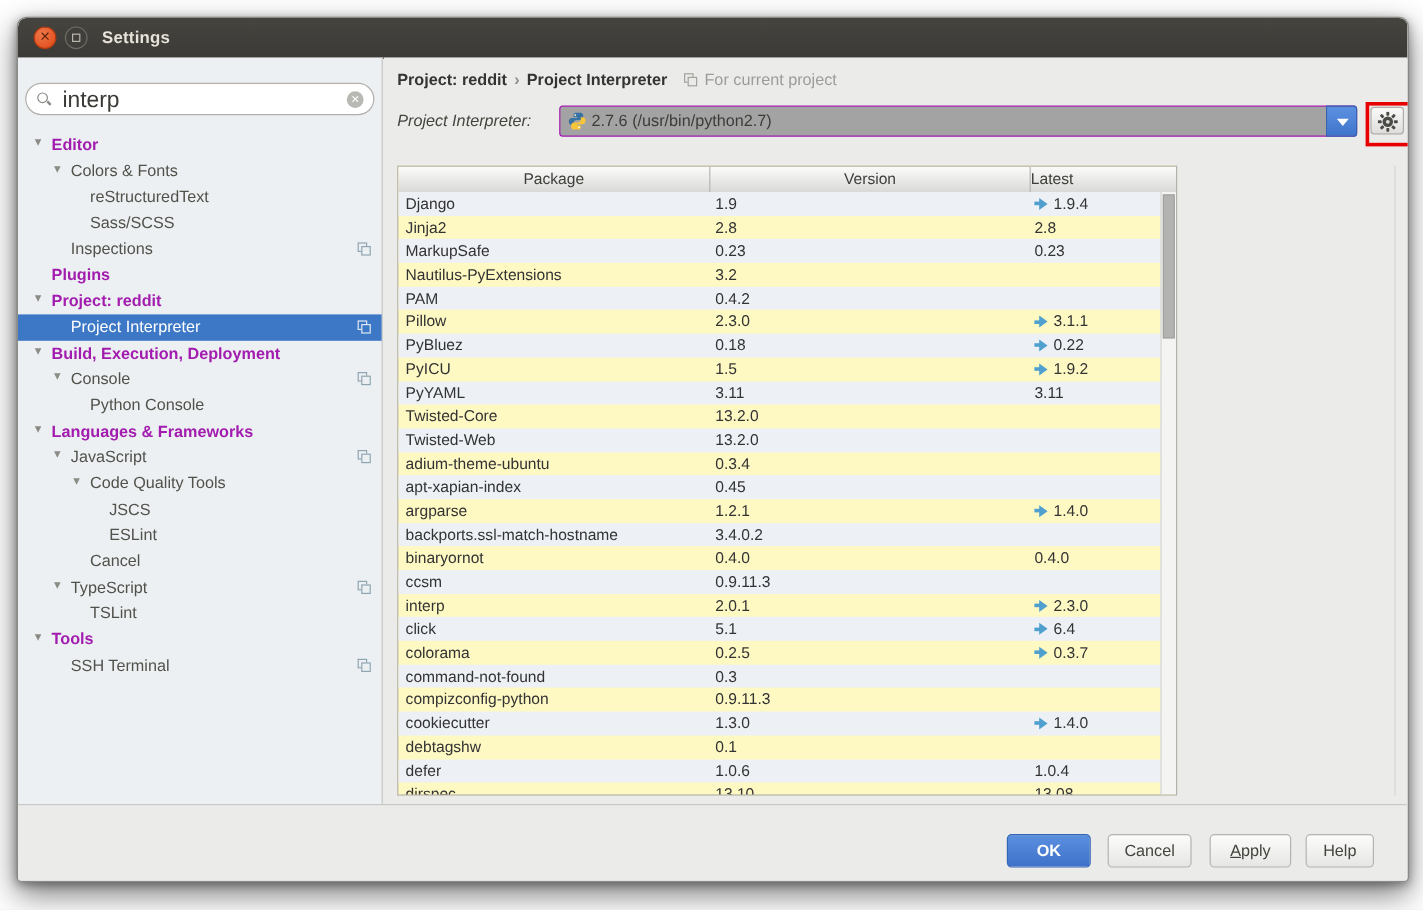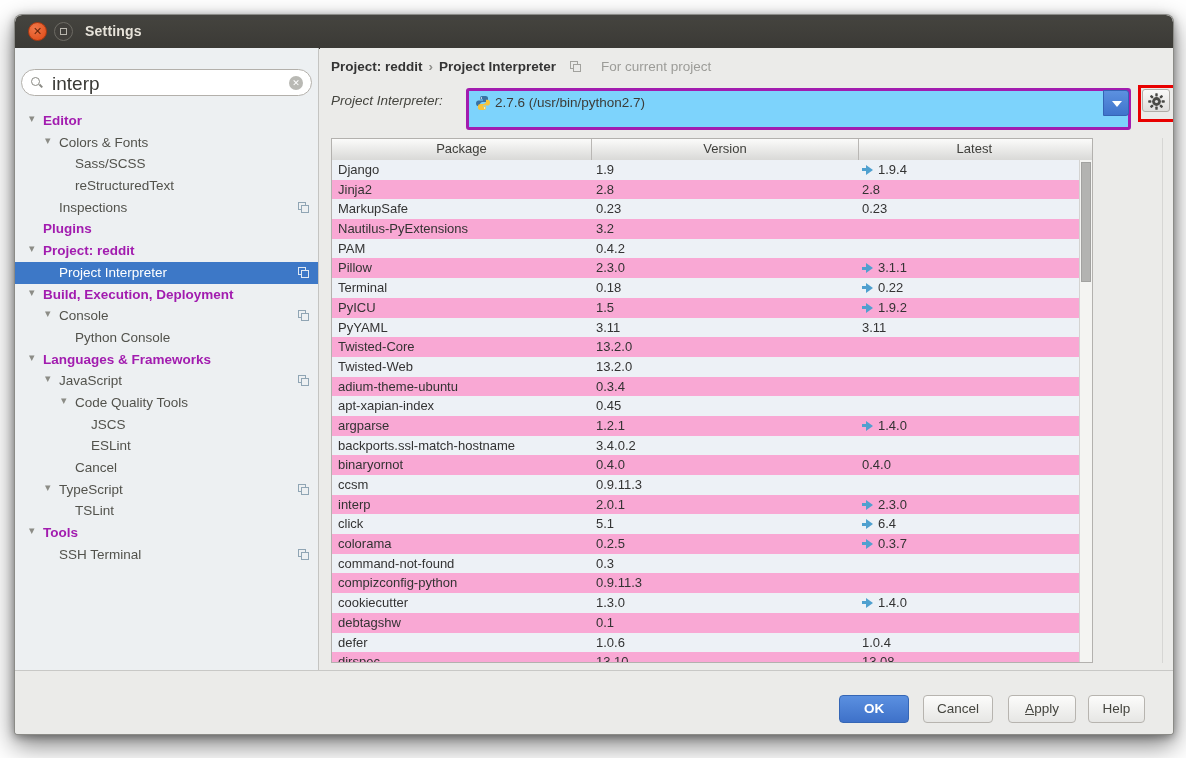--- a/index.html
+++ b/index.html
@@ -28,36 +28,36 @@
   .dup{position:absolute;right:9px;top:5px;width:11px;height:11px;}
   .dup::before{content:'';position:absolute;left:0;top:0;width:6px;height:6px;border:1px solid #90a5b4;background:transparent;}
   .dup::after{content:'';position:absolute;left:3px;top:3px;width:6px;height:6px;border:1px solid #90a5b4;background:#edf0f2;}
   .tree-row.selected .dup::before{border-color:#dfe8f2;}
   .tree-row.selected .dup::after{border-color:#dfe8f2;background:#3d78c7;}
   
   .main{position:absolute;left:305px;top:33px;right:0;bottom:63px;background:#ebebe9;}
   .crumb{position:absolute;left:11px;top:11px;font-size:13.5px;color:#343434;white-space:nowrap;}
   .crumb b{font-weight:bold;}
   .crumb .sep{color:#8f8f8b;padding:0 6px;font-weight:bold;}
-  .crumb .note{color:#9c9c98;margin-left:20px;}
+  .crumb .note{color:#9c9c98;margin-left:6px;}
   .crumb .dup2{display:inline-block;position:relative;width:11px;height:11px;margin-left:14px;top:1px;}
   .crumb .dup2::before{content:'';position:absolute;left:0;top:0;width:6px;height:6px;border:1px solid #a2a29e;}
   .crumb .dup2::after{content:'';position:absolute;left:3px;top:3px;width:6px;height:6px;border:1px solid #a2a29e;background:#ebebe9;}
   .interp-label{position:absolute;left:11px;top:45px;font-size:13.5px;color:#45453f;font-style:italic;}
-  .combo{position:absolute;left:146px;top:40px;width:665px;height:42px;background:#7dd3fc;border:3px solid #a21caf;border-radius:3px;box-sizing:border-box;}
+  .combo{position:absolute;left:146px;top:40px;width:665px;height:26px;background:#a3a3a3;border:1px solid #a21caf;border-radius:3px;box-sizing:border-box;}
   .combo .val{position:absolute;left:26px;top:4px;font-size:13.5px;color:#3c3c38;white-space:nowrap;}
   .combo .pyicon{position:absolute;left:6px;top:4px;width:16px;height:16px;}
   .combo-btn{position:absolute;right:-1px;top:-1px;width:26px;height:26px;background:linear-gradient(#5c91e0,#3f74cc);border:1px solid #3564b4;border-radius:0 3px 3px 0;box-sizing:border-box;}
   .combo-btn::after{content:'';position:absolute;left:8px;top:10px;border-left:5px solid transparent;border-right:5px solid transparent;border-top:6px solid #fff;}
   .gear-btn{position:absolute;left:822px;top:41px;width:28px;height:23px;background:linear-gradient(#f9f9f8,#dfdedc);border:1px solid #b0ada8;border-radius:3px;box-sizing:border-box;}
   .gear-btn svg{position:absolute;left:5px;top:3px;}
   
   .red-box{position:absolute;border:3px solid #e80000;z-index:40;pointer-events:none;}
   
-  .pkg-table{position:absolute;left:11px;top:90px;width:762px;height:525px;background:#f9a8d4;border:1px solid #b3b1ae;box-sizing:border-box;overflow:hidden;}
+  .pkg-table{position:absolute;left:11px;top:90px;width:650px;height:525px;background:#fef9c3;border:1px solid #b3b1ae;box-sizing:border-box;overflow:hidden;}
   .thead{position:absolute;left:0;top:0;right:0;height:21px;background:linear-gradient(#fbfbfa,#d9d9d7);border-bottom:1px solid #b3b1ae;display:grid;grid-template-columns:260px 267px 1fr;}
   .thead .th{font-size:13px;color:#3e3e3a;line-height:20px;text-align:center;border-right:1px solid #b9b7b4;}
   .thead .th:last-child{border-right:none;text-align:right;padding-right:100px;}
   .tbody{position:absolute;left:0;top:21px;right:0;}
   .trow{height:19.7px;display:grid;grid-template-columns:260px 267px 1fr;font-size:13px;color:#333;}
   .trow:nth-child(odd){background:#edf1f6;}
   .trow .td{line-height:19.7px;white-space:nowrap;overflow:hidden;}
   .td.c1{padding-left:6px;}
   .td.c2{padding-left:4px;}
   .td.c3{padding-left:3px;display:flex;align-items:center;gap:5px;}
@@ -95,24 +95,24 @@
     <div class="tree" id="tree">
         <div class="tree-row">
           <span class="tri" style="left: 14px;">▾</span>
           <span class="lab b" style="left: 28px;">Editor</span>
         </div>
         <div class="tree-row">
           <span class="tri" style="left: 30px;">▾</span>
           <span class="lab" style="left: 44px;">Colors &amp; Fonts</span>
         </div>
         <div class="tree-row">
+          <span class="lab" style="left: 60px;">reStructuredText</span>
+        </div>
+        <div class="tree-row">
           <span class="lab" style="left: 60px;">Sass/SCSS</span>
-        </div>
-        <div class="tree-row">
-          <span class="lab" style="left: 60px;">reStructuredText</span>
         </div>
         <div class="tree-row">
           <span class="lab" style="left: 44px;">Inspections</span>
           <span class="dup"></span>
         </div>
         <div class="tree-row">
           <span class="lab b" style="left: 28px;">Plugins</span>
         </div>
         <div class="tree-row">
           <span class="tri" style="left: 14px;">▾</span>
@@ -258,21 +258,21 @@
           </div>
           <div class="trow">
             <div class="td c1">Pillow</div>
             <div class="td c2">2.3.0</div>
             <div class="td c3">
               <span class="arr"></span>
               <span>3.1.1</span>
             </div>
           </div>
           <div class="trow">
-            <div class="td c1">Terminal</div>
+            <div class="td c1">PyBluez</div>
             <div class="td c2">0.18</div>
             <div class="td c3">
               <span class="arr"></span>
               <span>0.22</span>
             </div>
           </div>
           <div class="trow">
             <div class="td c1">PyICU</div>
             <div class="td c2">1.5</div>
             <div class="td c3">

